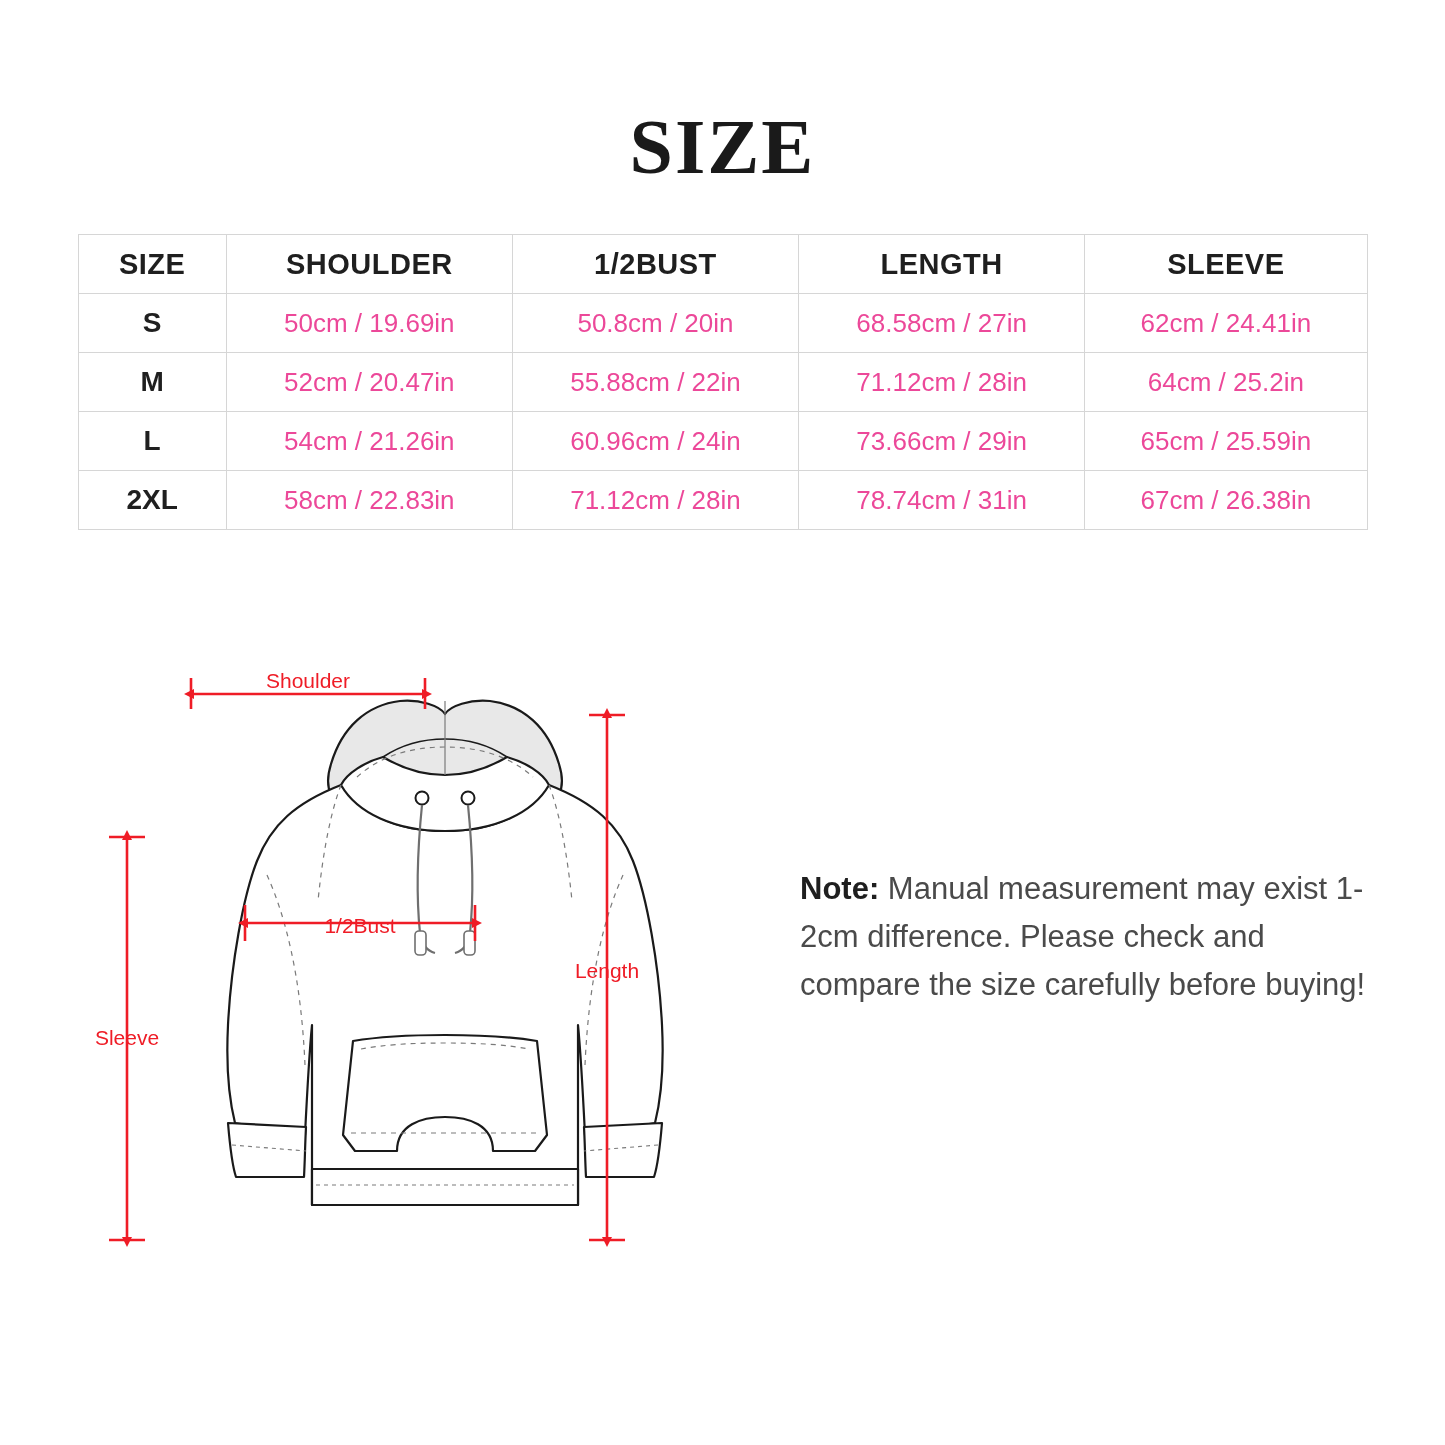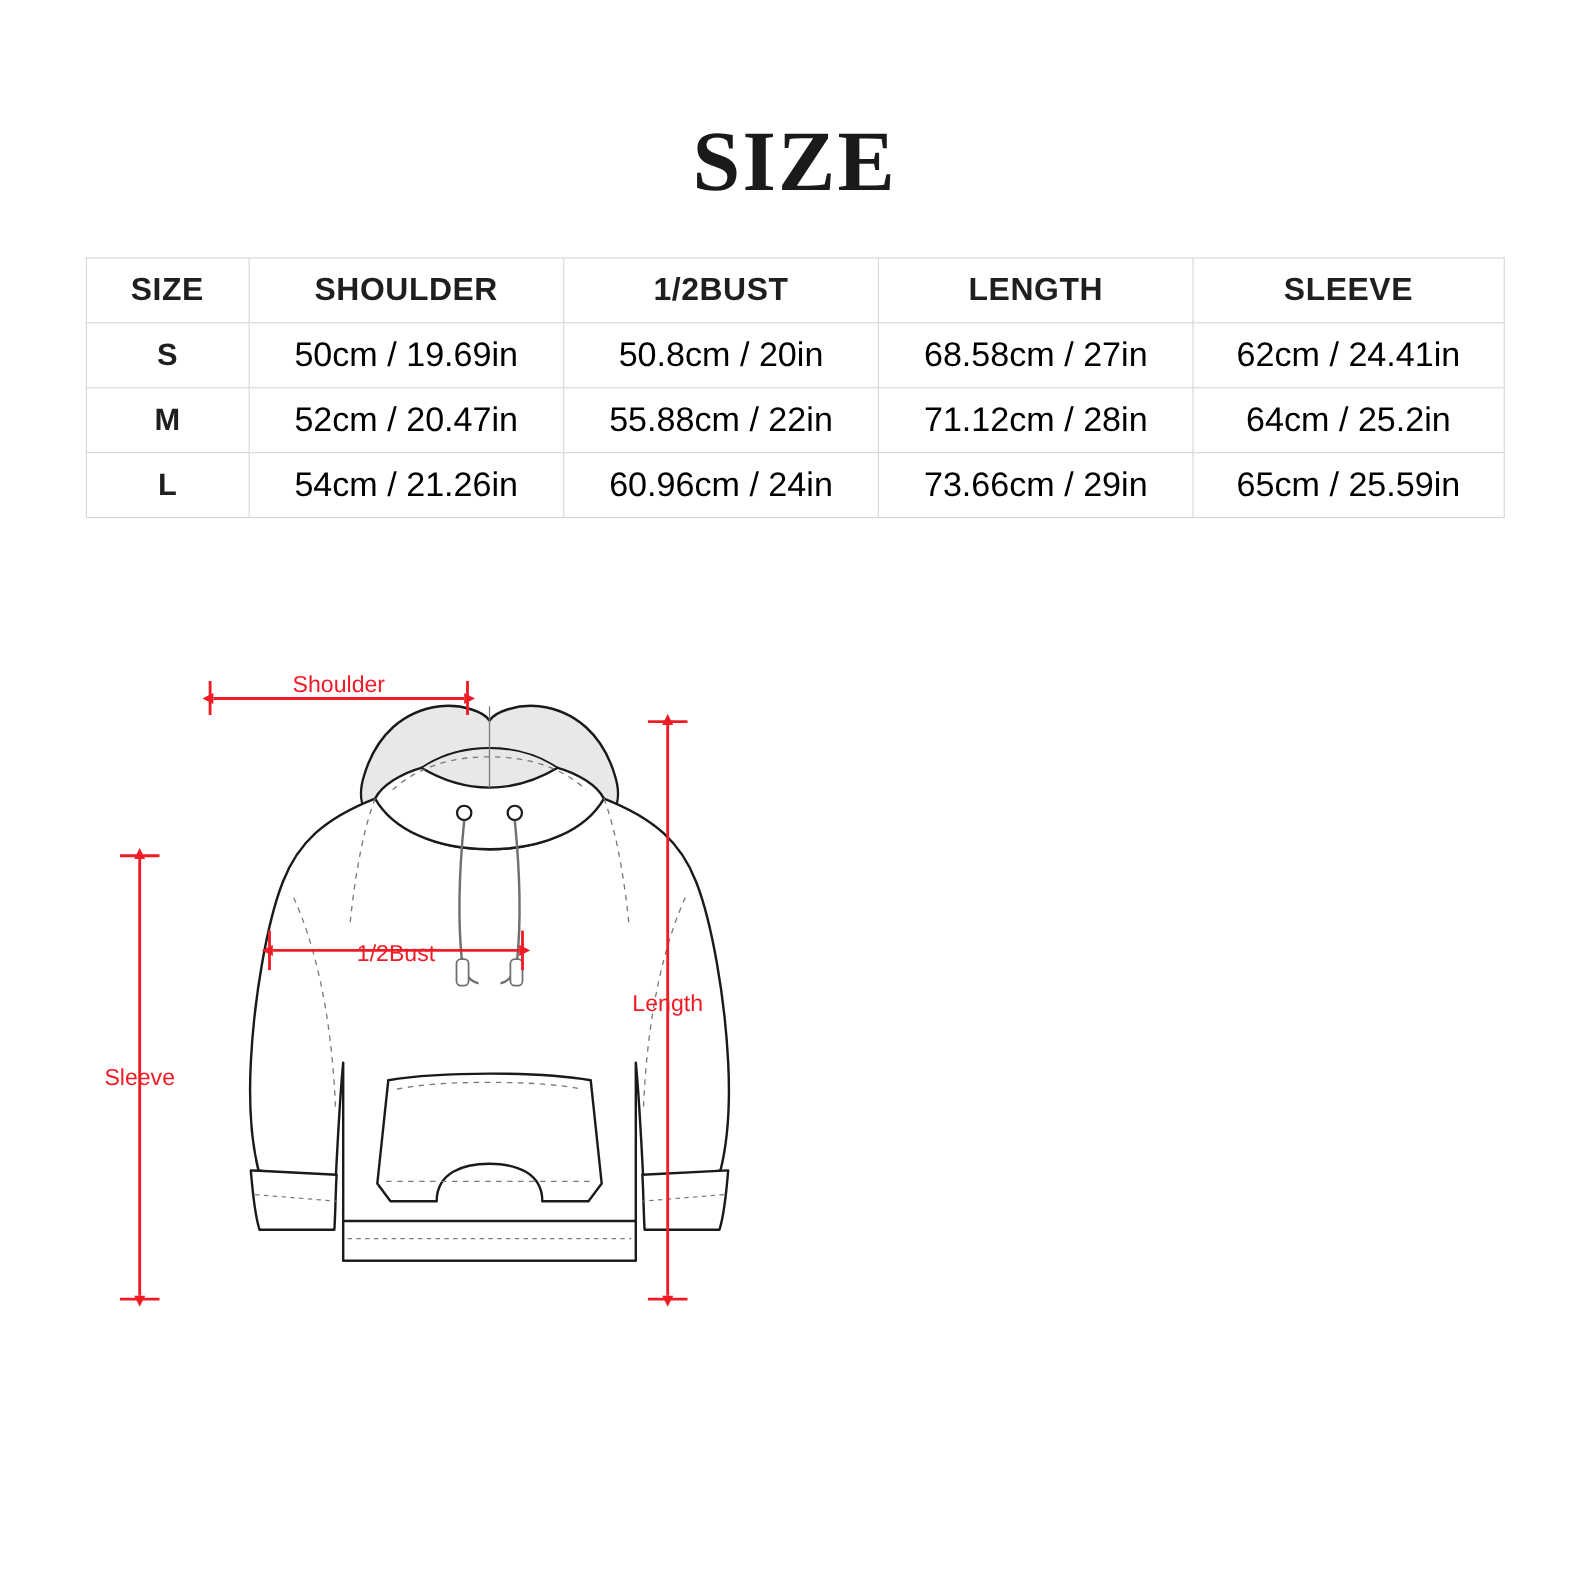--- a/index.html
+++ b/index.html
@@ -48,22 +48,22 @@
     padding: 0;
     height: 58px;
   }
   table.size-table th {
     font-size: 29px;
     font-weight: 700;
     color: #1f1f1f;
     letter-spacing: 0.5px;
   }
   table.size-table td {
-    font-size: 31px;
-    color: #000000;
+    font-size: 26px;
+    color: #ec4899;
   }
   table.size-table td.size-cell {
     font-weight: 700;
     font-size: 28px;
     color: #1f1f1f;
   }
   col.c-size { width: 11.5%; }
   col.c-shoulder { width: 22.2%; }
   col.c-bust { width: 22.2%; }
   col.c-length { width: 22.2%; }
@@ -136,20 +136,27 @@
         <td>55.88cm / 22in</td>
         <td>71.12cm / 28in</td>
         <td>64cm / 25.2in</td>
       </tr>
       <tr>
         <td class="size-cell">L</td>
         <td>54cm / 21.26in</td>
         <td>60.96cm / 24in</td>
         <td>73.66cm / 29in</td>
         <td>65cm / 25.59in</td>
+      </tr>
+      <tr>
+        <td class="size-cell">2XL</td>
+        <td>58cm / 22.83in</td>
+        <td>71.12cm / 28in</td>
+        <td>78.74cm / 31in</td>
+        <td>67cm / 26.38in</td>
       </tr>
     </tbody>
   </table>
 </div>
 
 <div class="lower">
 
   <svg class="diagram" viewBox="0 0 700 620">
     <defs>
       <marker id="arrL" markerWidth="12" markerHeight="12" refX="10" refY="5" orient="auto" markerUnits="userSpaceOnUse">
@@ -244,14 +251,17 @@
     <text x="512" y="313" text-anchor="middle" font-family="Liberation Sans, sans-serif" font-size="21" fill="#ef1c26">Length</text>
 
     <g stroke="#ef1c26" stroke-width="2.6" fill="none">
       <line x1="14" y1="172" x2="50" y2="172"></line>
       <line x1="14" y1="575" x2="50" y2="575"></line>
       <line x1="32" y1="175" x2="32" y2="572" marker-start="url(#arrL)" marker-end="url(#arrR)"></line>
     </g>
     <text x="32" y="380" text-anchor="middle" font-family="Liberation Sans, sans-serif" font-size="21" fill="#ef1c26">Sleeve</text>
   </svg>
 
+  <div class="note">
+    <b>Note:</b><span> Manual measurement may exist 1-2cm difference. Please check and compare the size carefully before buying!</span>
+  </div>
 
 </div>
 
 </body></html>

